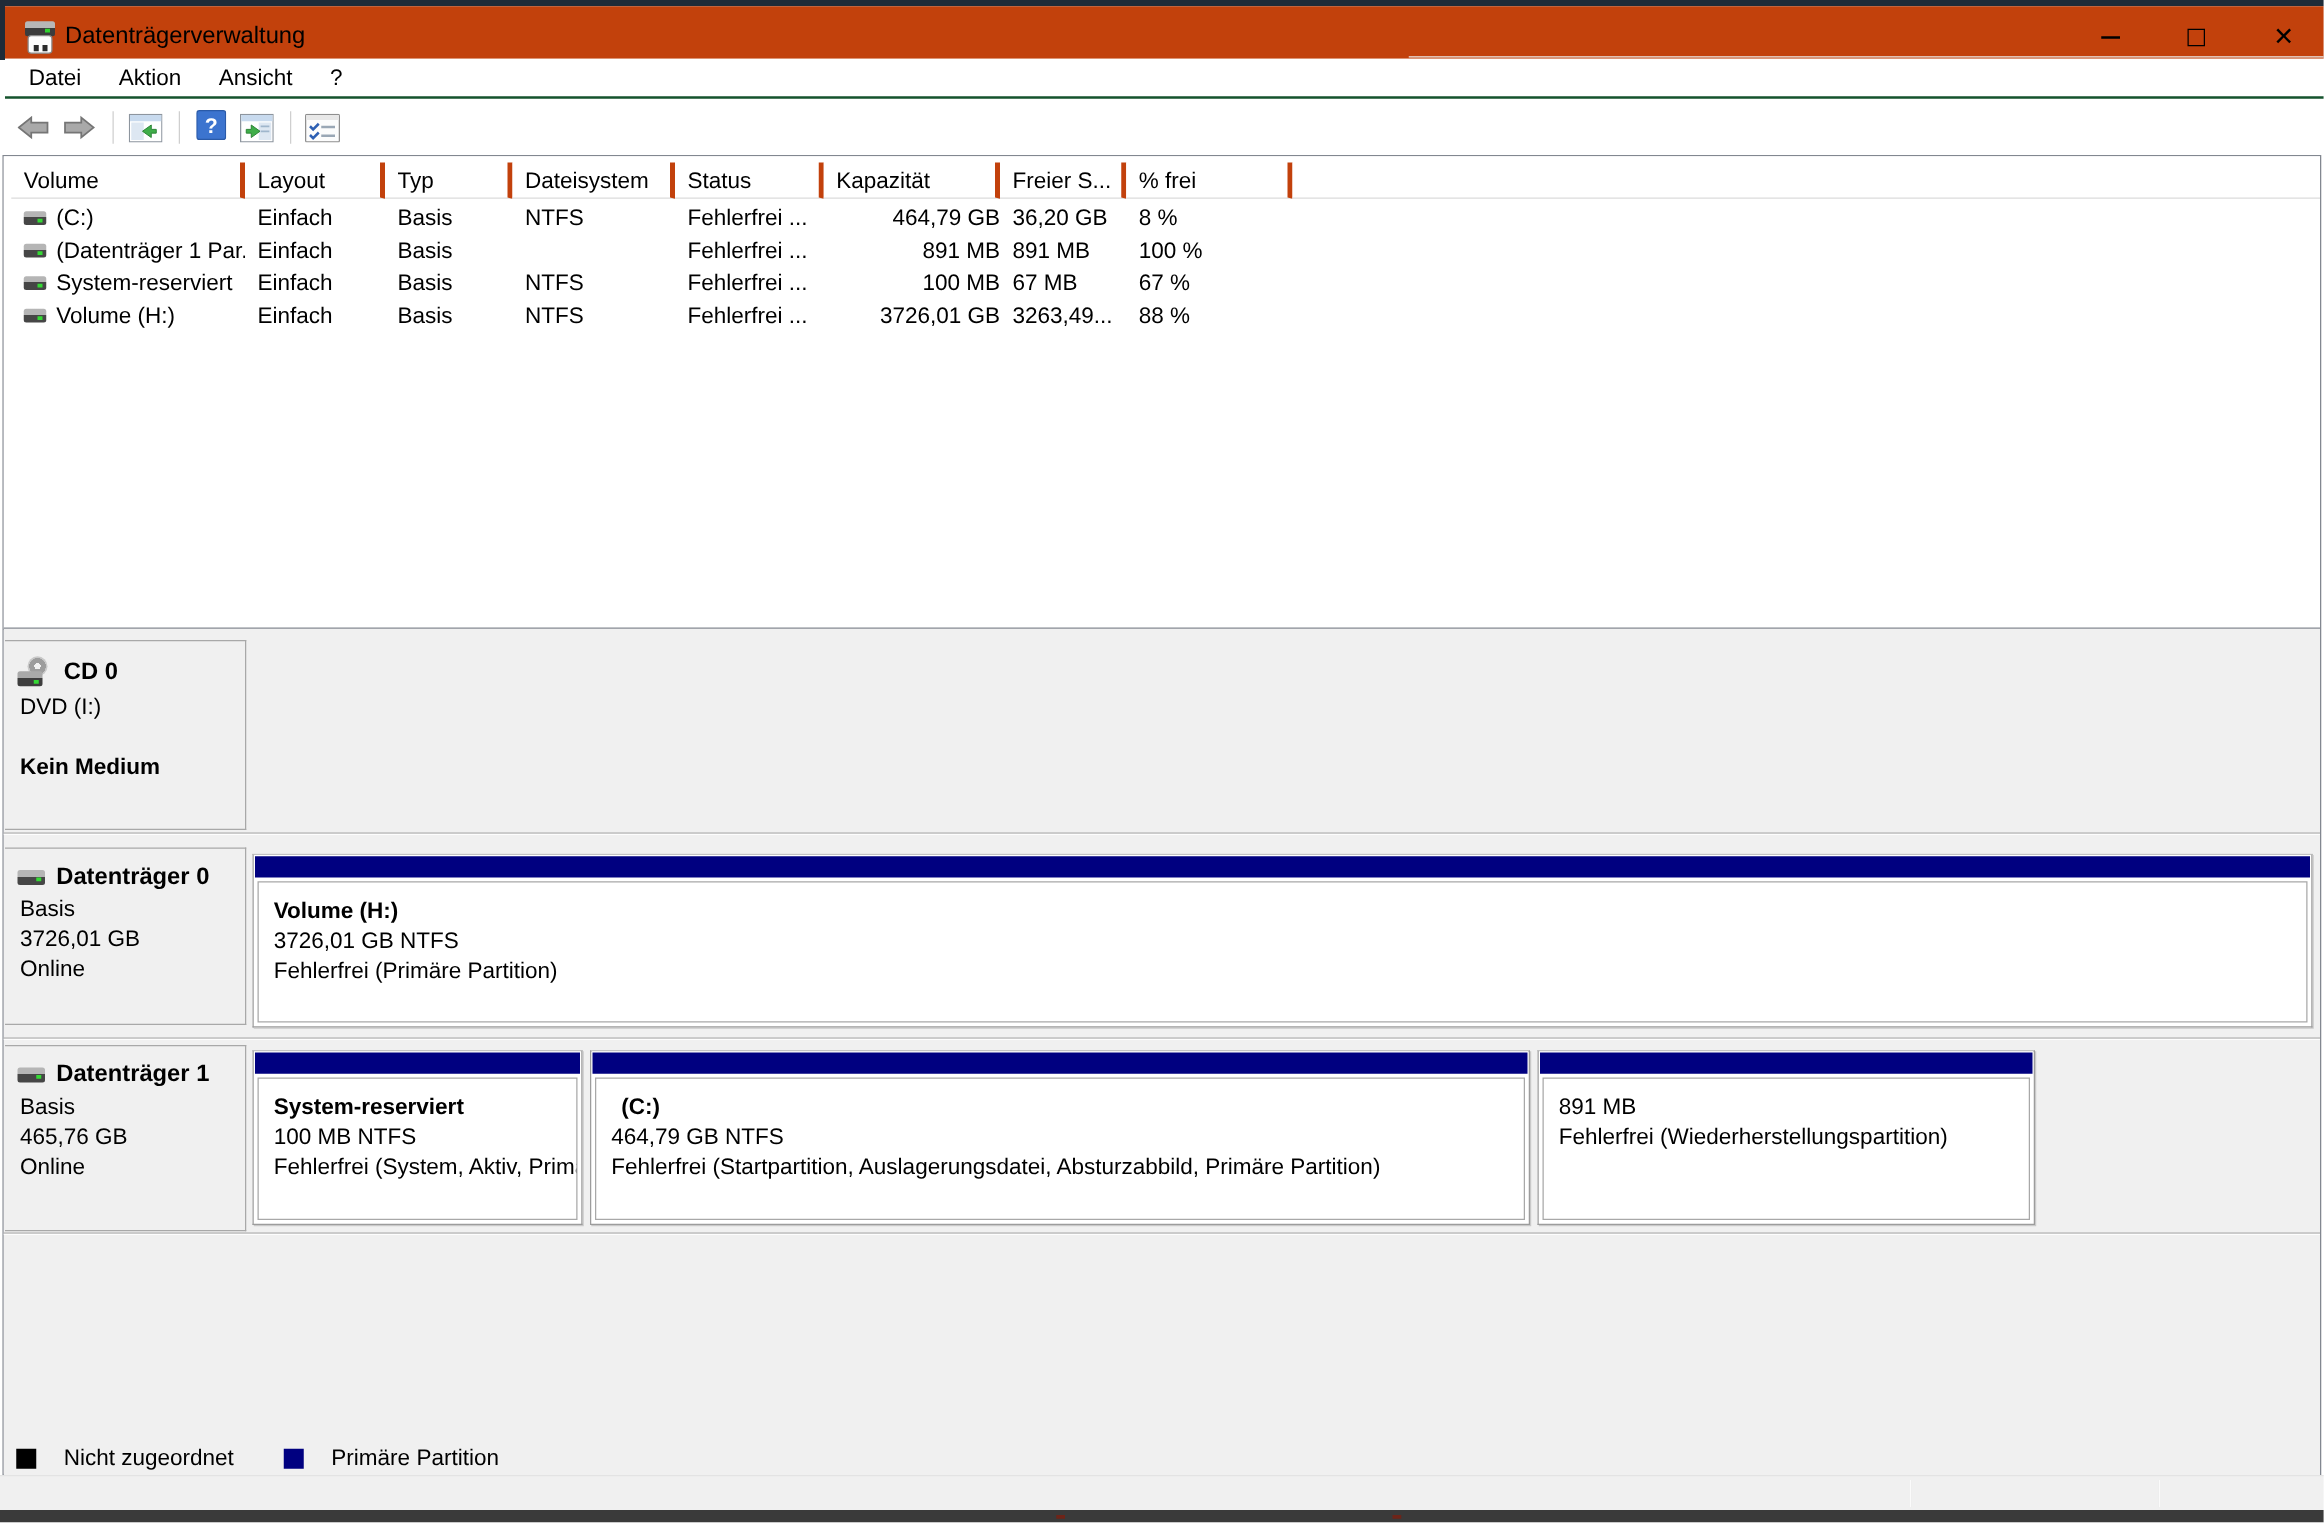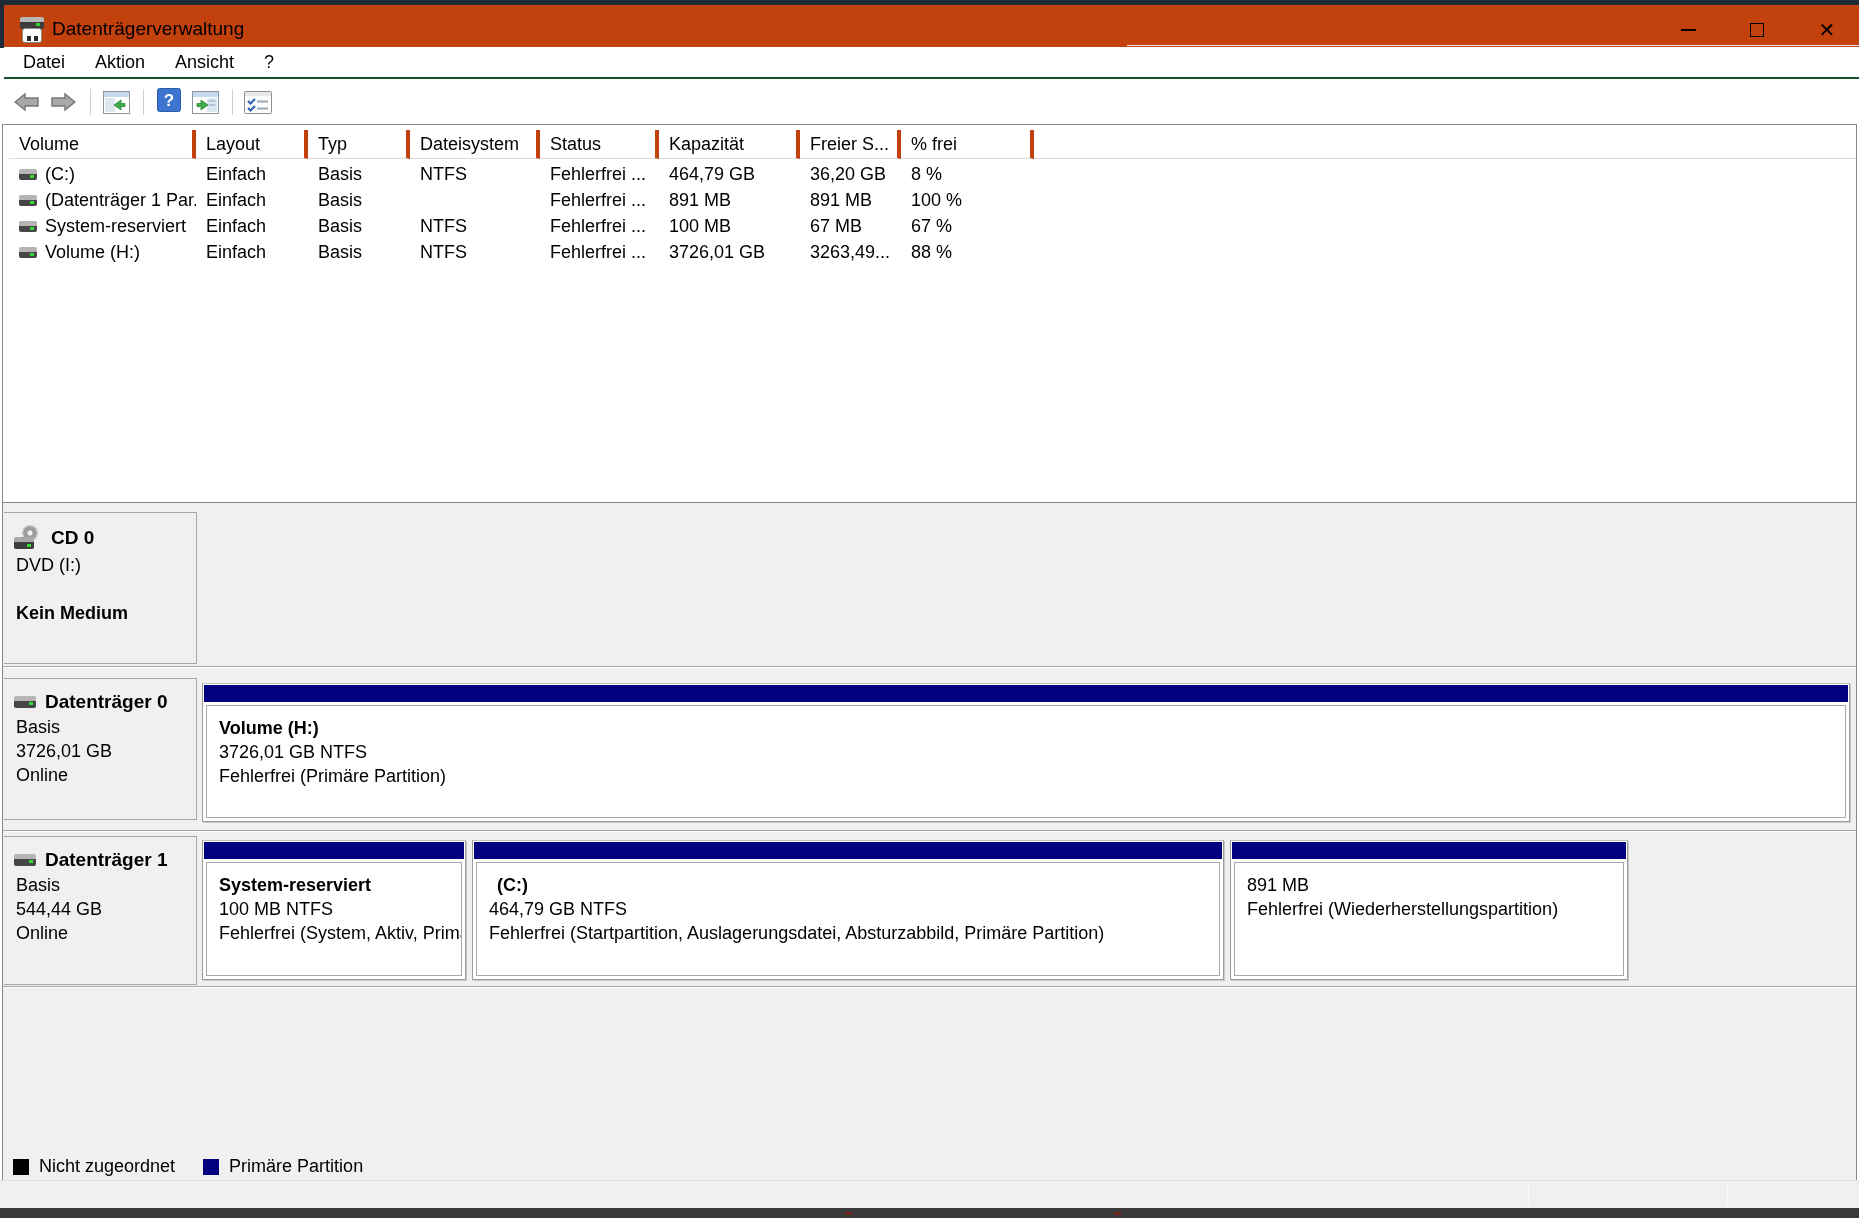--- a/index.html
+++ b/index.html
@@ -48,39 +48,39 @@
   
   .console-frame { left:2px; top:124px; width:1855px; height:1056px; border:1px solid #828790; background:#f0f0f0; }
   .list-pane { position:absolute; left:0; top:0; width:1853px; height:378px; background:#fff; border-bottom:1px solid #828790; }
   .lv-header { position:absolute; left:6px; top:5px; height:29px; display:flex; width:1847px; font-size:18px; }
   .lv-hcell { border-right:4px solid #c2410c; border-bottom:1px solid #dcdcdc; padding-left:10px; display:flex; align-items:center; height:29px; background:#fff; white-space:nowrap; overflow:hidden; }
   .lv-rows { position:absolute; left:6px; top:36px; width:1847px; }
   .lv-row { display:flex; height:26px; font-size:18px; align-items:center; }
   .lv-cell { padding-left:10px; white-space:nowrap; overflow:hidden; flex:none; }
   .c-vol { width:187px; display:flex; align-items:center; gap:8px; }
   .c-lay { width:112px; } .c-typ { width:102px; } .c-fs { width:130px; }
-  .c-st { width:119px; } .c-cap { width:141px; } .c-free { width:101px; } .c-pct { width:133px; }
+  .c-st { width:119px; } .c-cap { width:141px;text-align:right; } .c-free { width:101px; } .c-pct { width:133px; }
   .c-fill { flex:1 1 auto; border-right:none; }
 
   
   .graph-pane { position:absolute; left:0; top:379px; width:1853px; height:676px; background:#f0f0f0; }
   .disk-panel { position:absolute; left:1px; width:193px; background:#f0f0f0; border:1px solid #a8a8a8; border-left:none; }
   .panel-head { display:flex; align-items:center; gap:9px; margin:12px 0 2px 10px; }
   .panel-title { font-size:19px; font-weight:bold; white-space:nowrap; }
   .panel-line { font-size:18px; line-height:24px; margin-left:12px; white-space:nowrap; }
   .row-sep { position:absolute; left:0; width:1853px; height:1px; background:#a6a6a6; }
   .row-sep-hi { position:absolute; left:0; width:1853px; height:1px; background:#fdfdfd; }
 
   .part { position:absolute; background:#fff; border:1px solid #9c9c9c; border-top-color:#c2c2c2; box-shadow:1px 1px 0 #c9c9c9; display:flex; flex-direction:column; }
   .part-bar { height:17px; margin:1px; flex:none; }
   .part-body { flex:1; margin:2px 3px 3px; border:1px solid #a8a8a8; padding:10px 12px 0; overflow:hidden; }
   .part-title { font-size:18px; font-weight:bold; line-height:24px; white-space:nowrap; }
   .part-line { font-size:18px; line-height:24px; white-space:nowrap; }
 
-  .legend { position:absolute; left:10px; top:652px; display:flex; align-items:center; gap:10px; }
+  .legend { position:absolute; left:10px; top:652px; display:flex; align-items:center; gap:22px; }
   .legend-swatch { width:16px; height:16px; flex:none; }
   .sw-black { background:#000000; }
   .sw-navy { background:#000080; }
   .legend-label { font-size:18px; margin-right:18px; white-space:nowrap; }
 
   
   .statusbar { left:0; top:1180px; width:1859px; height:28px; background:#f0f0f0; border-top:1px solid #e3e3e3; }
   .status-sep { position:absolute; top:3px; width:1px; height:22px; background:#d8d8d8; border-right:1px solid #fbfbfb; }
   .taskbar-sliver { left:0; top:1208px; width:1859px; height:10px; background:#3a3a3a; }
   .speck { position:absolute; top:4px; width:7px; height:3px; background:#6e2418; }
@@ -287,21 +287,21 @@
       </div>
       <div class="row-sep" style="top:326px;"></div>
       <div class="row-sep-hi" style="top:327px;"></div>
 
       <div class="disk-panel" style="top:332px; height:149px;">
         <div class="panel-head">
           <span class="drive-ico" style="width:22px;height:12px;"></span>
           <span class="panel-title">Datenträger 1</span>
         </div>
         <div class="panel-line">Basis</div>
-        <div class="panel-line">544,44 GB</div>
+        <div class="panel-line">465,76 GB</div>
         <div class="panel-line">Online</div>
       </div>
       <div class="part" style="left:199px; top:336px; width:264px; height:140px;">
         <div class="part-bar sw-navy"></div>
         <div class="part-body">
           <div class="part-title">System-reserviert</div>
           <div class="part-line">100 MB NTFS</div>
           <div class="part-line">Fehlerfrei (System, Aktiv, Primä</div>
         </div>
       </div>

